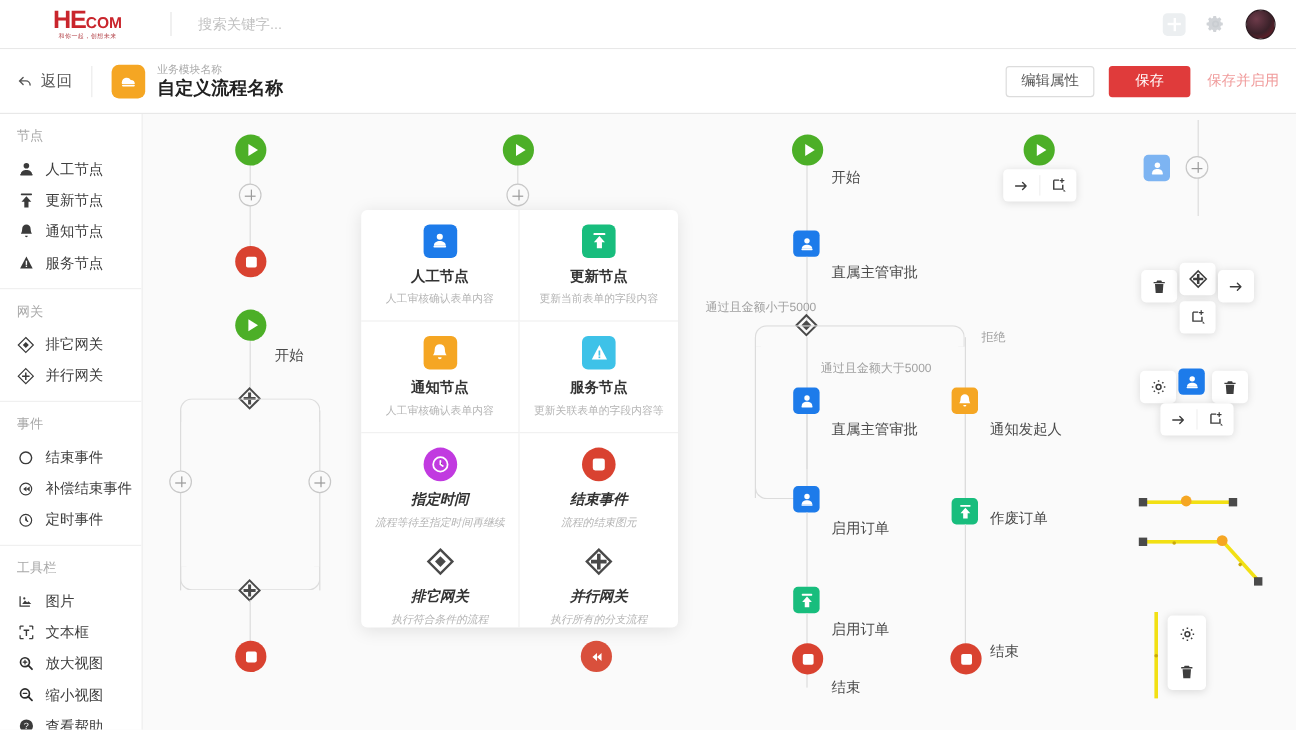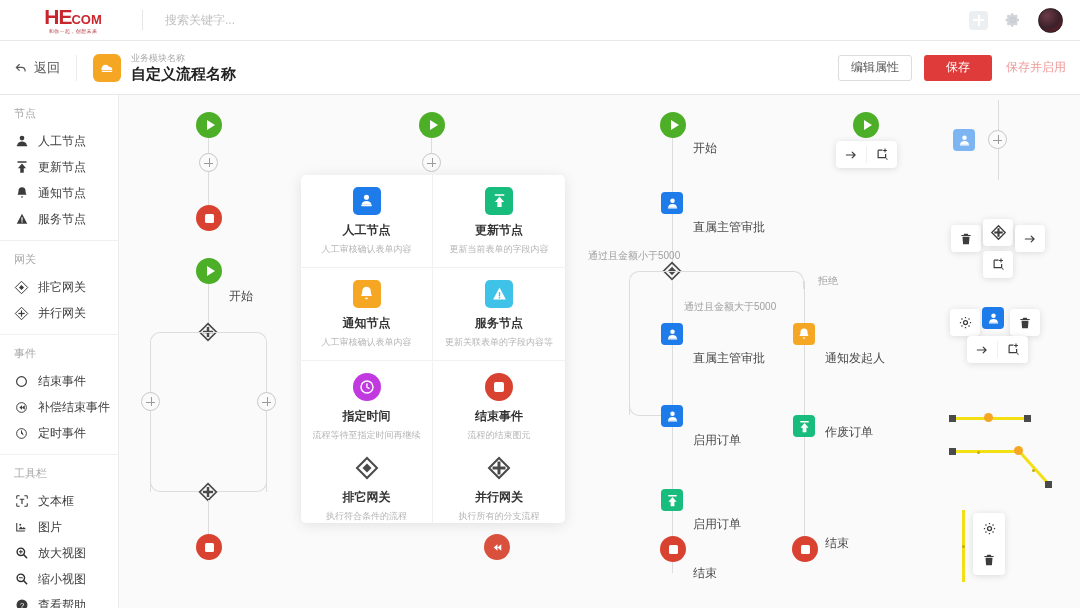--- a/index.html
+++ b/index.html
@@ -153,21 +153,21 @@
   .palette{
     position:absolute; left:182px; top:80px; width:264px; height:348px;
     background:#fff; border-radius:5px; box-shadow:0 2px 14px rgba(0,0,0,.10);
     display:grid; grid-template-columns:1fr 1fr; grid-template-rows:repeat(3,1fr);
   }
   .pal-cell{
     display:flex; flex-direction:column; align-items:center; justify-content:center;
     border-right:1px solid #f1f1f1; border-bottom:1px solid #f1f1f1;
   }
   .pal-cell:nth-child(2n){ border-right:none; }
-  .pal-cell:nth-child(n+5){ border-bottom:none; }
+  .pal-cell:nth-child(n+5){ border-bottom:none;font-style:italic; }
   .pal-ic{
     width:28px; height:28px; border-radius:5px;
     display:flex; align-items:center; justify-content:center; margin-bottom:7px;
   }
   .pal-name{ font-size:12px; color:#333; font-weight:bold; }
   .pal-desc{ font-size:9px; color:#b5b5b5; margin-top:4px; }
 
   
   .ftb{
     position:absolute; background:#fff; border-radius:4px;
@@ -338,35 +338,35 @@
       <span>定时事件</span>
     </div>
   </div>
   <div class="sb-sep"></div>
 
   <div class="sb-section">
     <div class="sb-title">工具栏</div>
     <div class="sb-item">
       <span class="sb-ic">
           <svg width="14" height="14" viewBox="0 0 24 24">
-            <path fill="none" stroke="#3b3b3b" stroke-width="1.8" d="M3 3h5M16 3h5M3 21h5M16 21h5M3 3v5M3 16v5M21 3v5M21 16v5"></path>
-            <path fill="#3b3b3b" d="M8 8h8v2h-3v7h-2v-7H8z"></path>
-          </svg>
-        </span>
-      <span>文本框</span>
-    </div>
-    <div class="sb-item">
-      <span class="sb-ic">
-          <svg width="14" height="14" viewBox="0 0 24 24">
             <path fill="none" stroke="#3b3b3b" stroke-width="1.8" d="M3 5v14h14"></path>
             <path fill="#3b3b3b" d="M6 16l4-5 3 3 2-2 4 4z"></path>
             <circle cx="9" cy="8" r="1.6" fill="#3b3b3b"></circle>
           </svg>
         </span>
       <span>图片</span>
+    </div>
+    <div class="sb-item">
+      <span class="sb-ic">
+          <svg width="14" height="14" viewBox="0 0 24 24">
+            <path fill="none" stroke="#3b3b3b" stroke-width="1.8" d="M3 3h5M16 3h5M3 21h5M16 21h5M3 3v5M3 16v5M21 3v5M21 16v5"></path>
+            <path fill="#3b3b3b" d="M8 8h8v2h-3v7h-2v-7H8z"></path>
+          </svg>
+        </span>
+      <span>文本框</span>
     </div>
     <div class="sb-item">
       <span class="sb-ic">
           <svg width="14" height="14" viewBox="0 0 24 24">
             <circle cx="10" cy="10" r="6.4" fill="none" stroke="#2d2d2d" stroke-width="2.4"></circle>
             <path stroke="#2d2d2d" stroke-width="2.6" stroke-linecap="round" d="M15 15l5 5"></path>
             <path stroke="#2d2d2d" stroke-width="1.8" stroke-linecap="round" d="M10 7.5v5M7.5 10h5"></path>
           </svg>
         </span>
       <span>放大视图</span>

